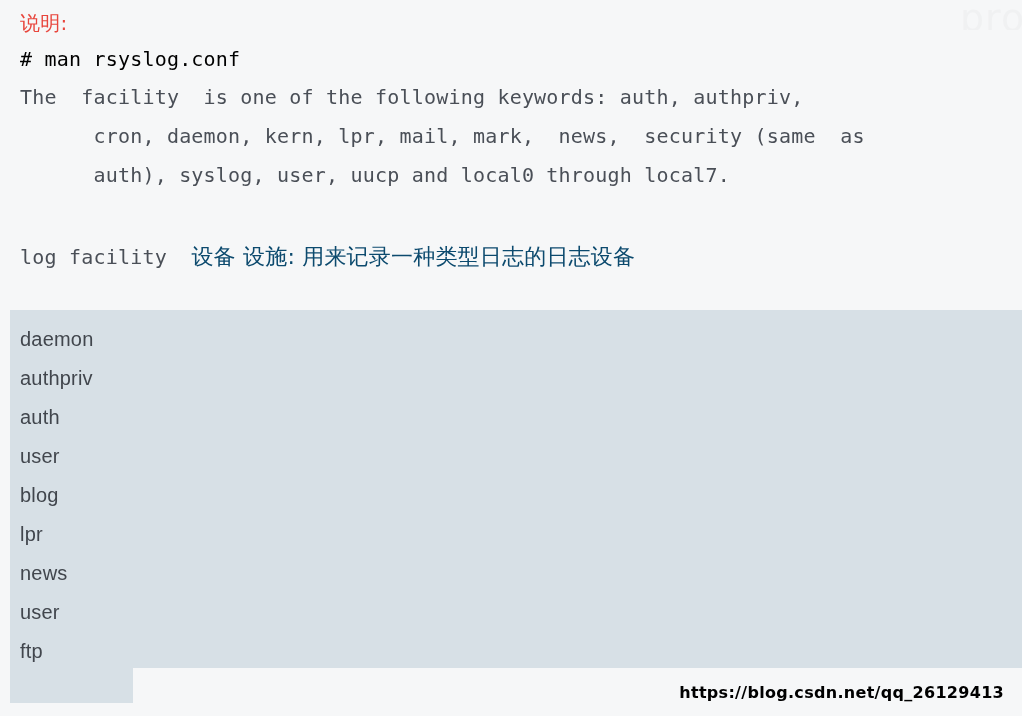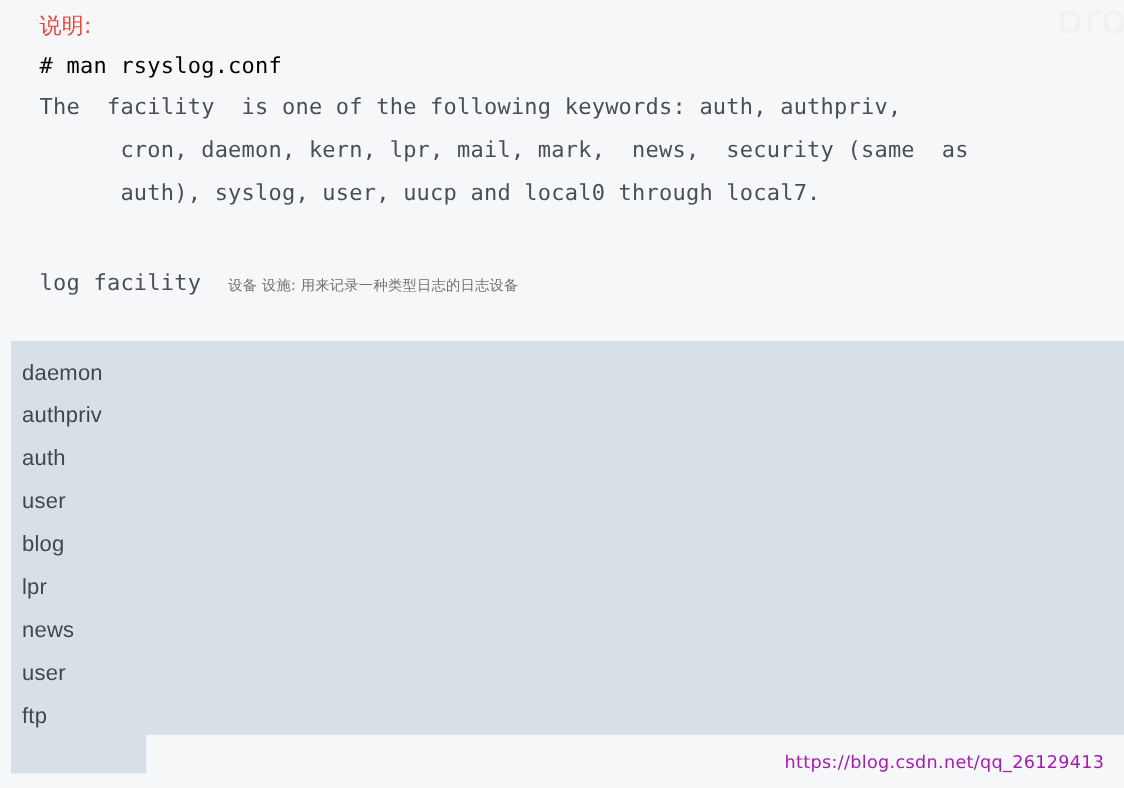--- a/index.html
+++ b/index.html
@@ -29,21 +29,21 @@
     top: 0;
     width: 1022px;
     padding-top: 4px;
   }
 
   .line {
     font-family: "DejaVu Sans Mono", "Liberation Mono", monospace;
     font-size: 20px;
     line-height: 39px;
     white-space: pre;
-    padding-left: 36px;
+    padding-left: 20px;
     color: #4a4f57;
     letter-spacing: 0.2px;
   }
 
   .line.heading-cn {
     color: #e8453c;
     font-family: "DejaVu Sans", "Liberation Sans", sans-serif;
     font-size: 20px;
     line-height: 34px;
     padding-top: 2px;
@@ -53,23 +53,23 @@
     color: #000000;
     line-height: 38px;
   }
 
   .line.spacer {
     line-height: 36px;
     height: 36px;
   }
 
   .line .cn-red {
-    color: #737373;
+    color: #0c4a6e;
     font-family: "DejaVu Sans", "Liberation Sans", sans-serif;
-    font-size: 13px;
+    font-size: 22px;
   }
 
   .line.facility-line {
     line-height: 44px;
     padding-top: 4px;
   }
 
   
   #code-block {
     position: absolute;
@@ -108,23 +108,24 @@
     letter-spacing: 0.2px;
   }
 
   
   .watermark-bottom {
     position: absolute;
     right: 18px;
     bottom: 14px;
     font-family: "DejaVu Sans", "Liberation Sans", sans-serif;
     font-size: 16px;
-    color: #a21caf;
+    color: #000000;
     letter-spacing: 0.3px;
     user-select: none;
+    font-weight: bold;
   }
 
   .watermark-top {
     position: absolute;
     right: 0px;
     top: -4px;
     font-family: "DejaVu Sans", "Liberation Sans", sans-serif;
     font-size: 38px;
     color: #f0f1f2;
     letter-spacing: 1px;

